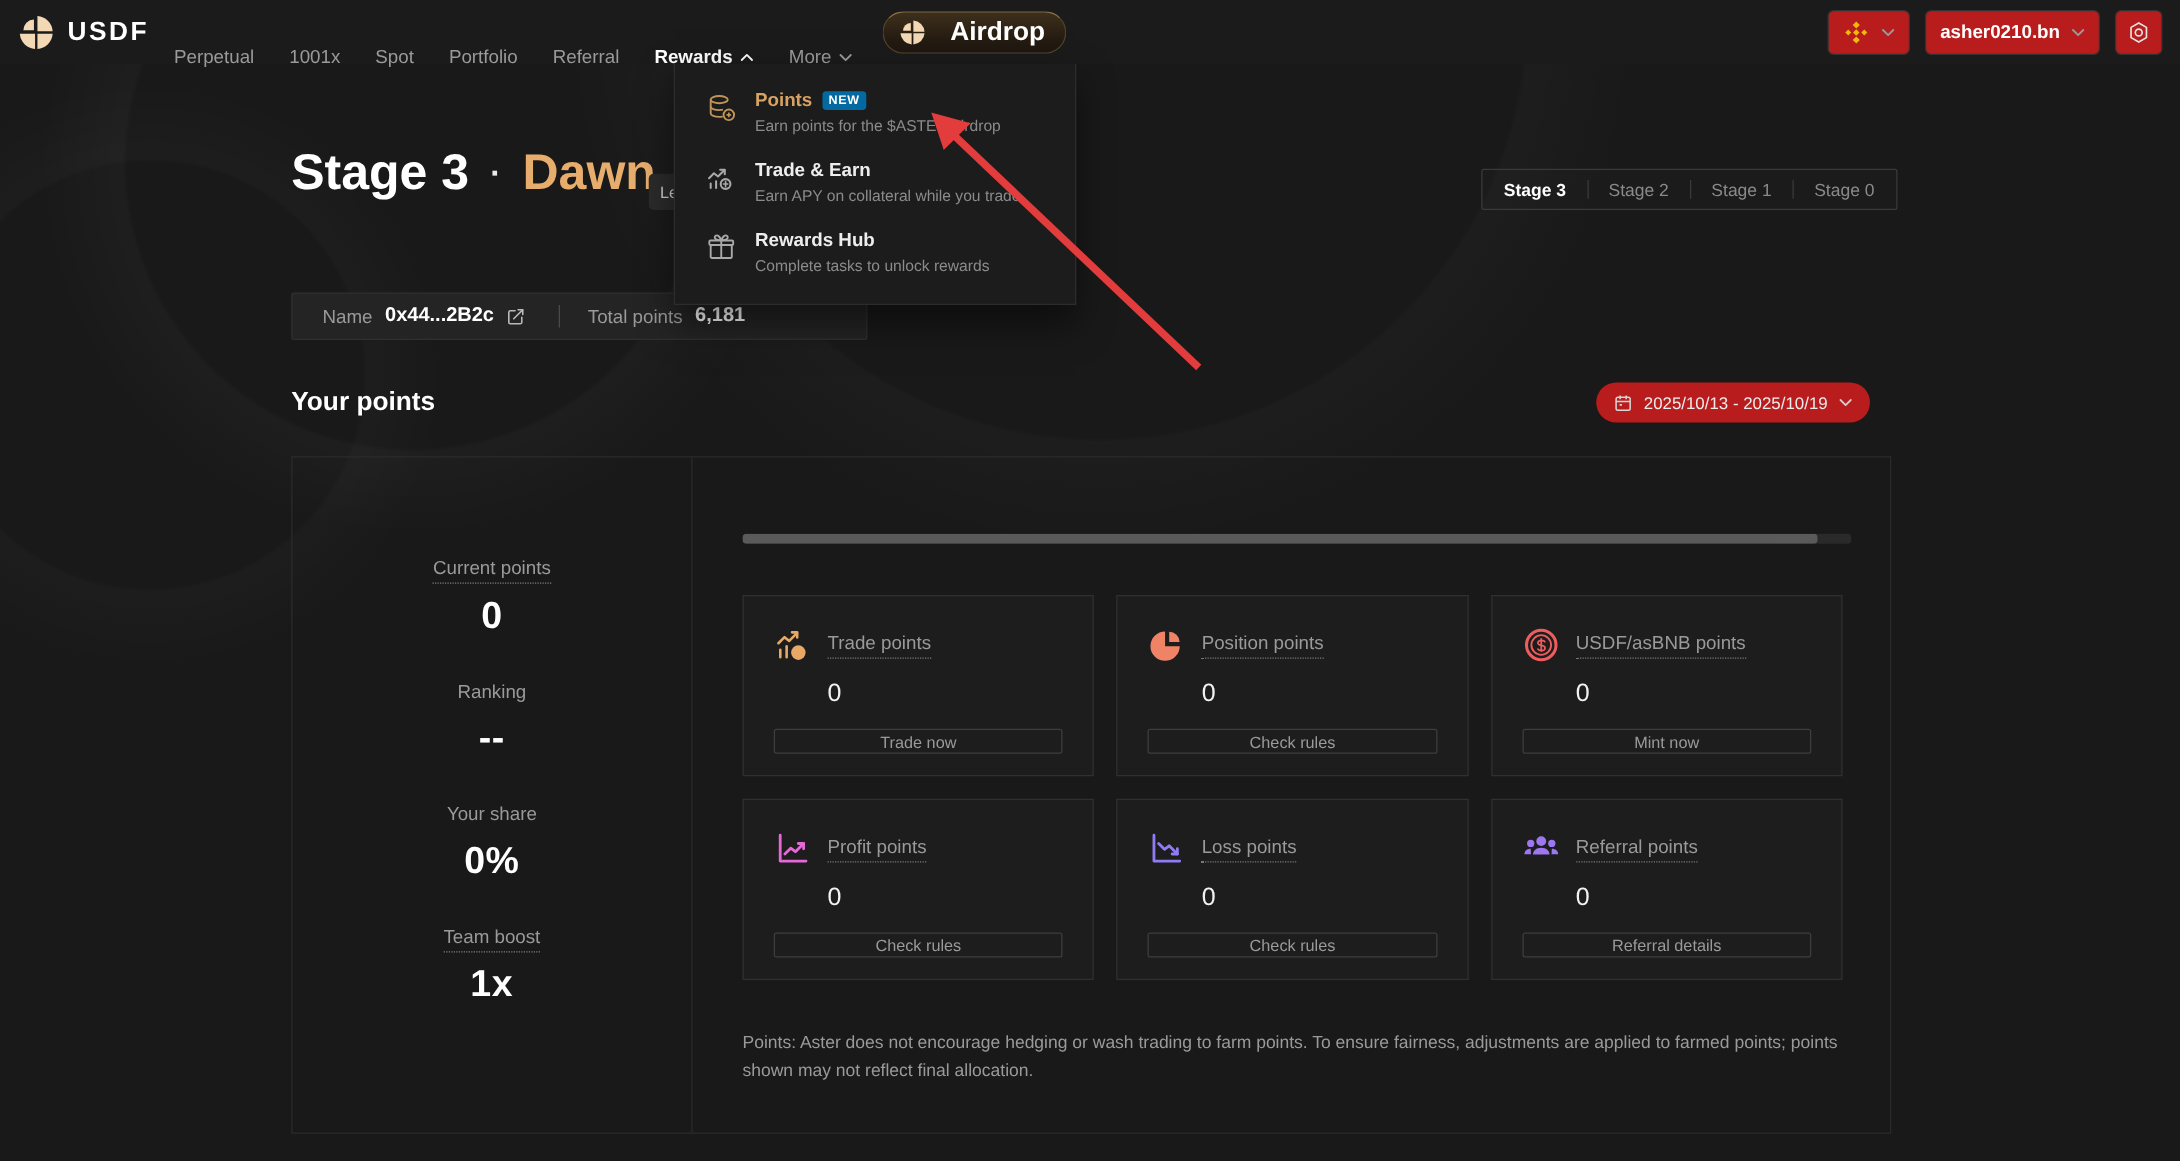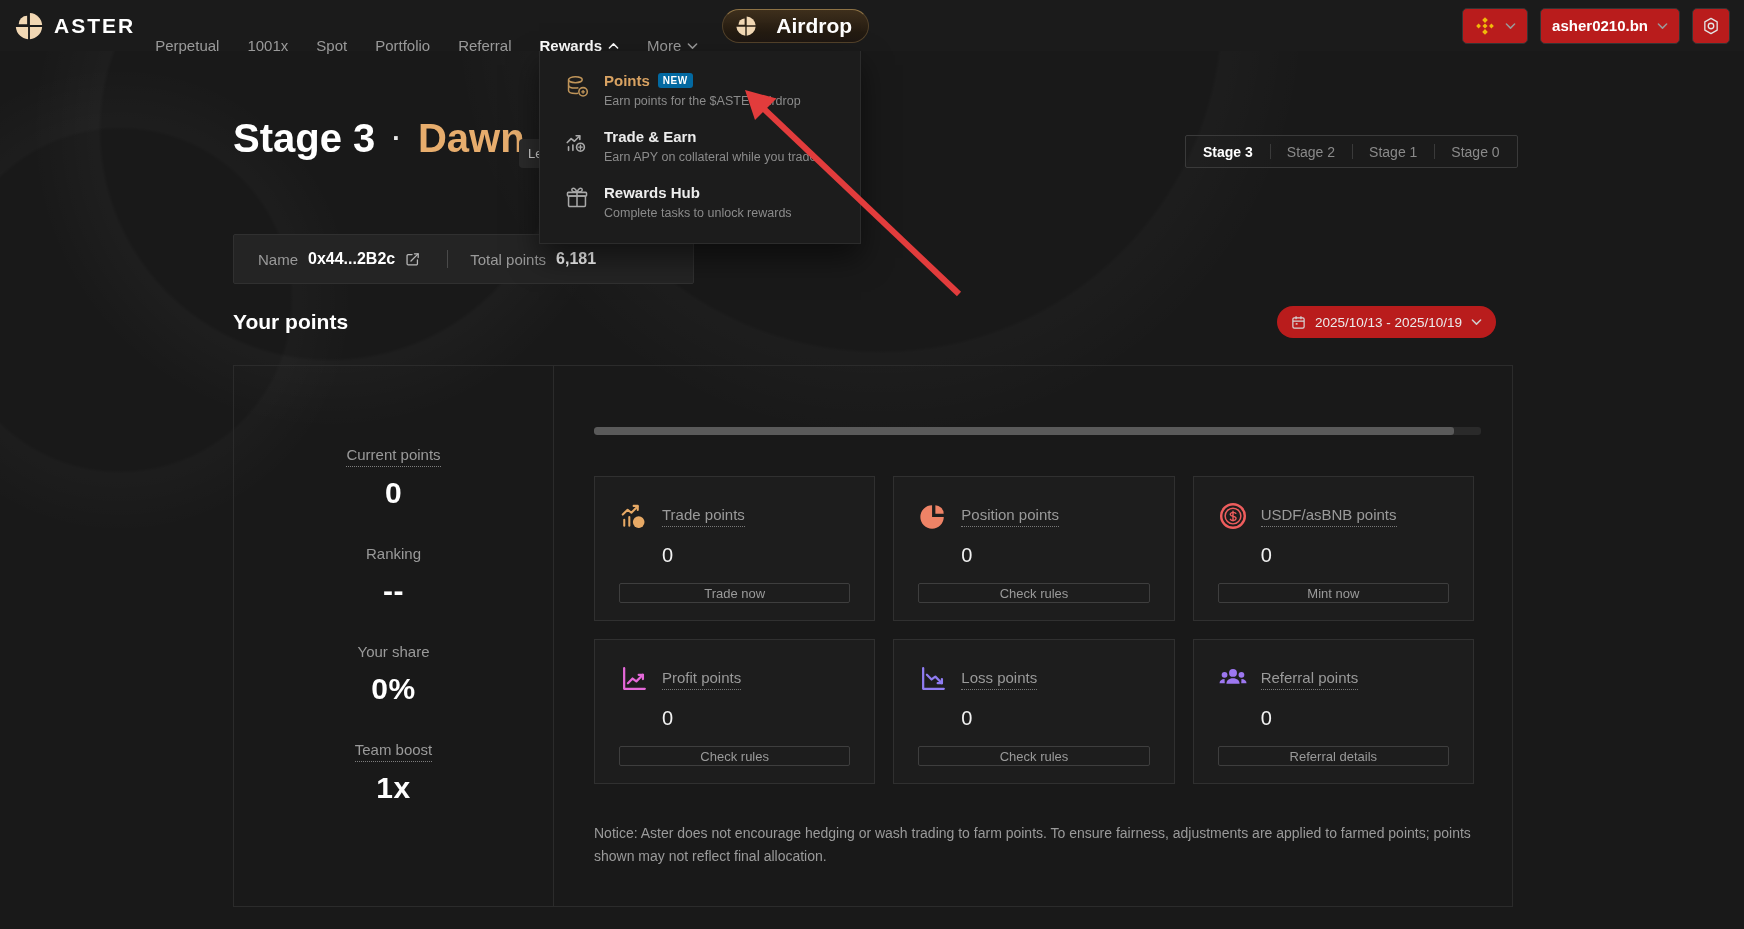--- a/index.html
+++ b/index.html
@@ -82,21 +82,21 @@
   .stage-tabs {
     position:absolute; left:1185px; top:135px; height:33px; z-index:5;
     display:flex; border:1px solid #3a3a3a; border-radius:2px; background:rgba(255,255,255,0.01);
   }
   .stage-tab { padding:0 17px; display:flex; align-items:center; font-size:14px; color:#8a8a8a; position:relative; cursor:pointer; white-space:nowrap; }
   .stage-tab + .stage-tab::before { content:''; position:absolute; left:0; top:8px; bottom:8px; width:1px; background:#3a3a3a; }
   .stage-tab.active { color:#ffffff; font-weight:600; }
 
   
   .profile-bar {
-    position:absolute; left:233px; top:234px; width:461px; height:50px; z-index:5;
+    position:absolute; left:233px; top:234px; width:461px; height:38px; z-index:5;
     background:#242424; border:1px solid #303030; border-radius:2px;
     display:flex; align-items:center; padding:0 24px; font-size:15px;
   }
   .pb-label { color:#9a9a9a; margin-right:10px; }
   .pb-value { color:#ffffff; font-weight:700; font-size:16px; }
   .edit-ic { width:17px; height:17px; color:#b9b9b9; margin-left:9px; cursor:pointer; display:inline-flex; }
   .edit-ic svg { width:100%; height:100%; }
   .pb-divider { width:1px; height:18px; background:#4a4a4a; margin:0 22px 0 26px; }
 
   
@@ -141,21 +141,21 @@
 <header class="topbar">
   <div class="brand">
     <span class="brand-logo"><svg viewBox="0 0 32 32">
           <g fill="#f2d8b4">
             <path d="M17 15 L17 2 A14 14 0 0 1 30 15 Z"></path>
             <path d="M17 17 L30 17 A14 14 0 0 1 17 30 Z"></path>
             <path d="M15 17 L15 30 A14 14 0 0 1 2 17 Z"></path>
             <path d="M14 14 L5 14 A9 9 0 0 1 14 5 Z"></path>
           </g>
         </svg></span>
-    <span class="brand-name">ASTER</span>
+    <span class="brand-name">USDF</span>
   </div>
   <nav class="nav">
 
       <div class="nav-item">
         <span>Perpetual</span>
 
       </div>
 
       <div class="nav-item">
         <span>1001x</span>
@@ -422,21 +422,21 @@
             </svg>
           </span>
           <span class="card-label">Referral points</span>
         </div>
         <div class="card-value">0</div>
         <div class="card-btn">Referral details</div>
       </div>
 
   </div>
 
-  <div class="notice">Notice: Aster does not encourage hedging or wash trading to farm points. To ensure fairness, adjustments are applied to farmed points; points shown may not reflect final allocation.</div>
+  <div class="notice">Points: Aster does not encourage hedging or wash trading to farm points. To ensure fairness, adjustments are applied to farmed points; points shown may not reflect final allocation.</div>
 </section>
 
 <div class="dropdown">
 
     <div class="menu-item gold">
       <span class="mi-icon"><svg viewBox="0 0 24 24" fill="none" stroke="currentColor" stroke-width="1.4">
           <ellipse cx="10.5" cy="6.2" rx="6.3" ry="2.7"></ellipse>
           <path d="M4.2 6.2v5c0 1.5 2.8 2.7 6.3 2.7 1 0 2-.1 2.8-.3"></path>
           <path d="M4.2 11.2v5c0 1.5 2.8 2.7 6.3 2.7.9 0 1.8-.1 2.6-.2"></path>
           <circle cx="17.6" cy="17.4" r="3.9"></circle>

